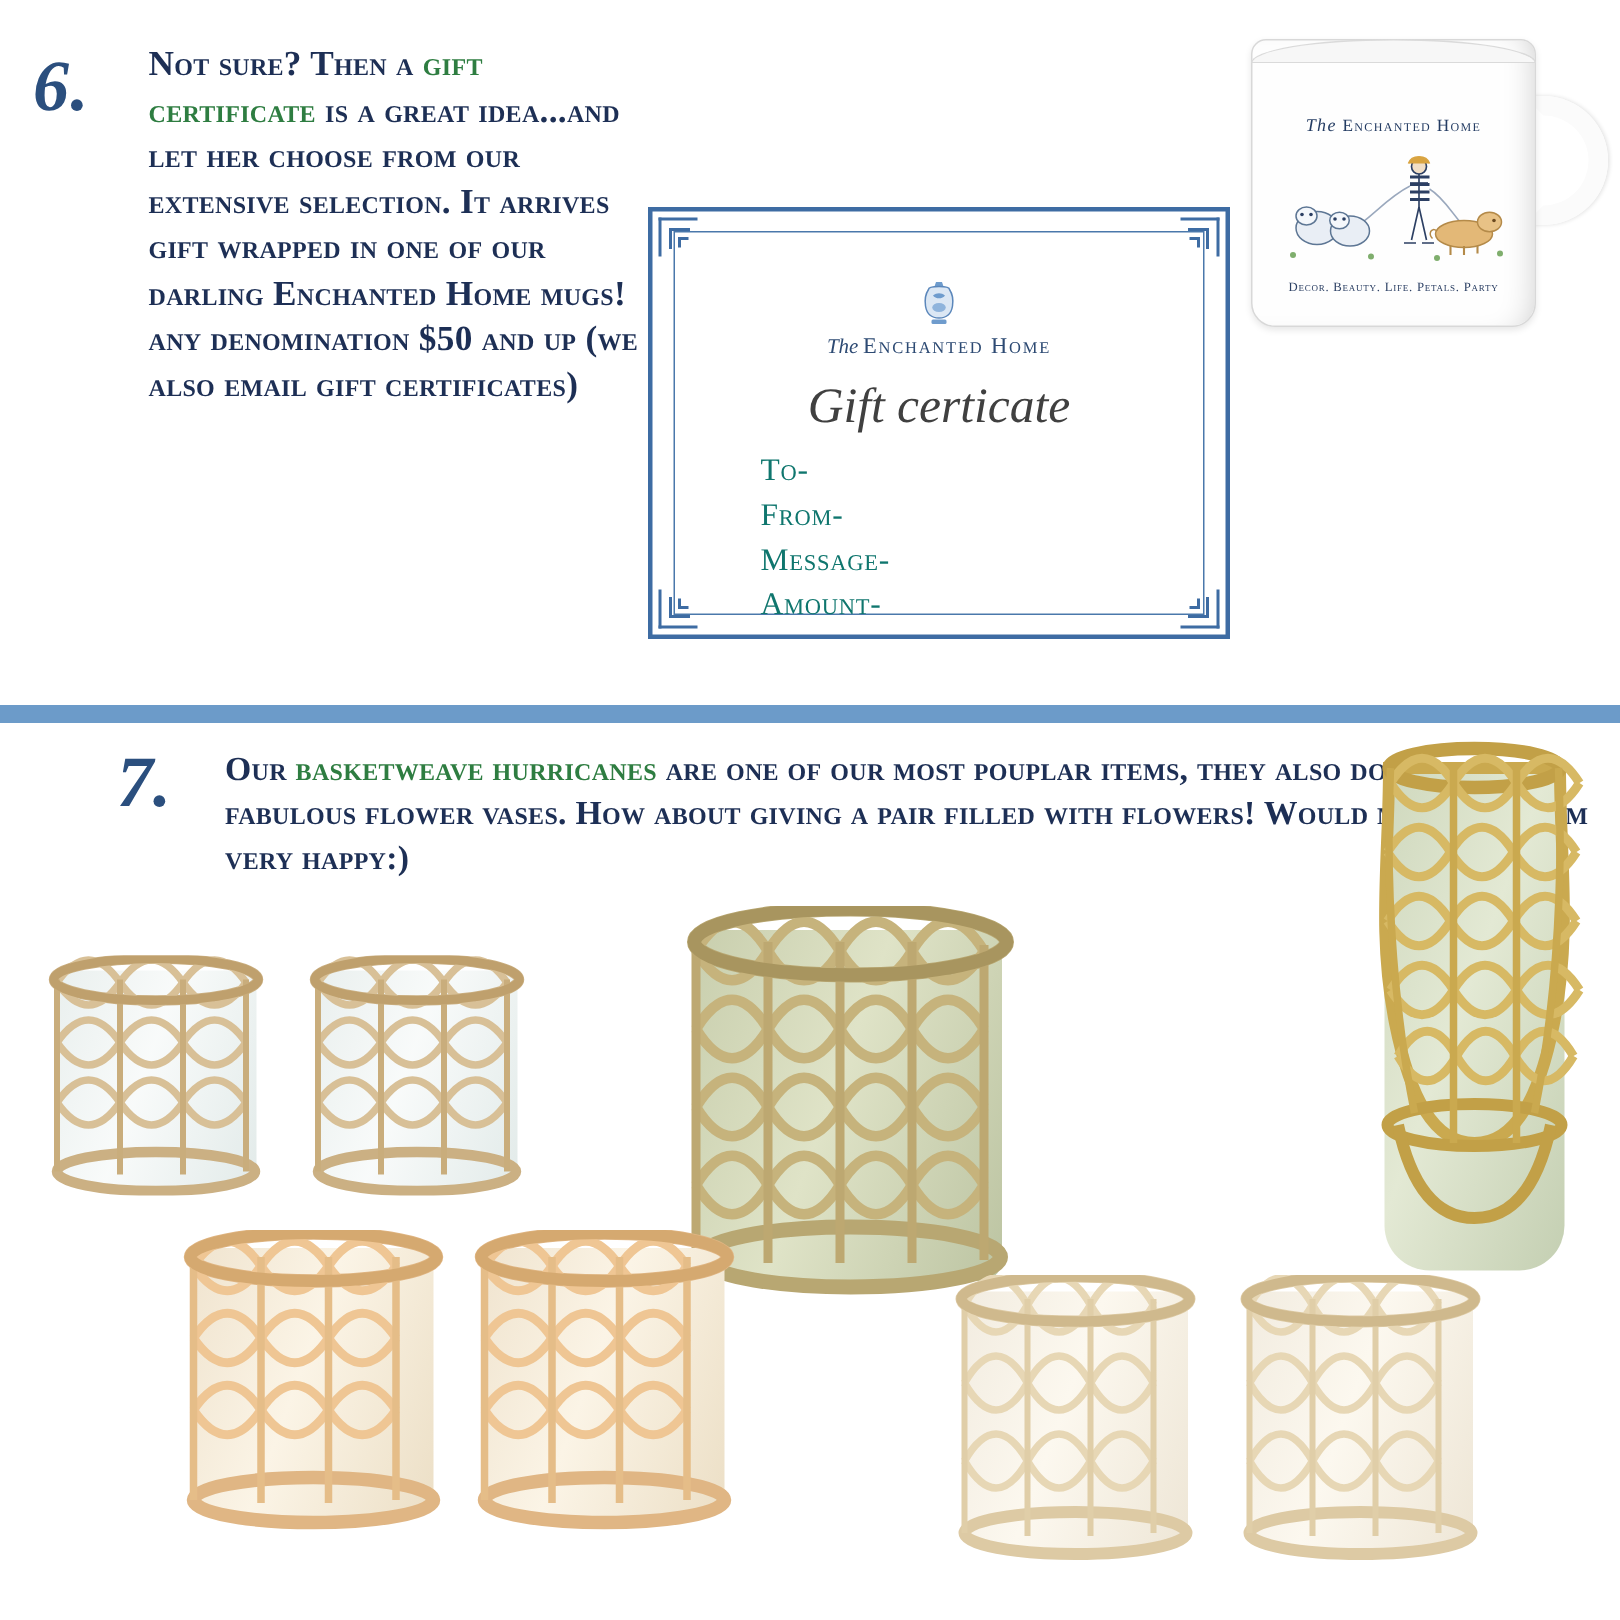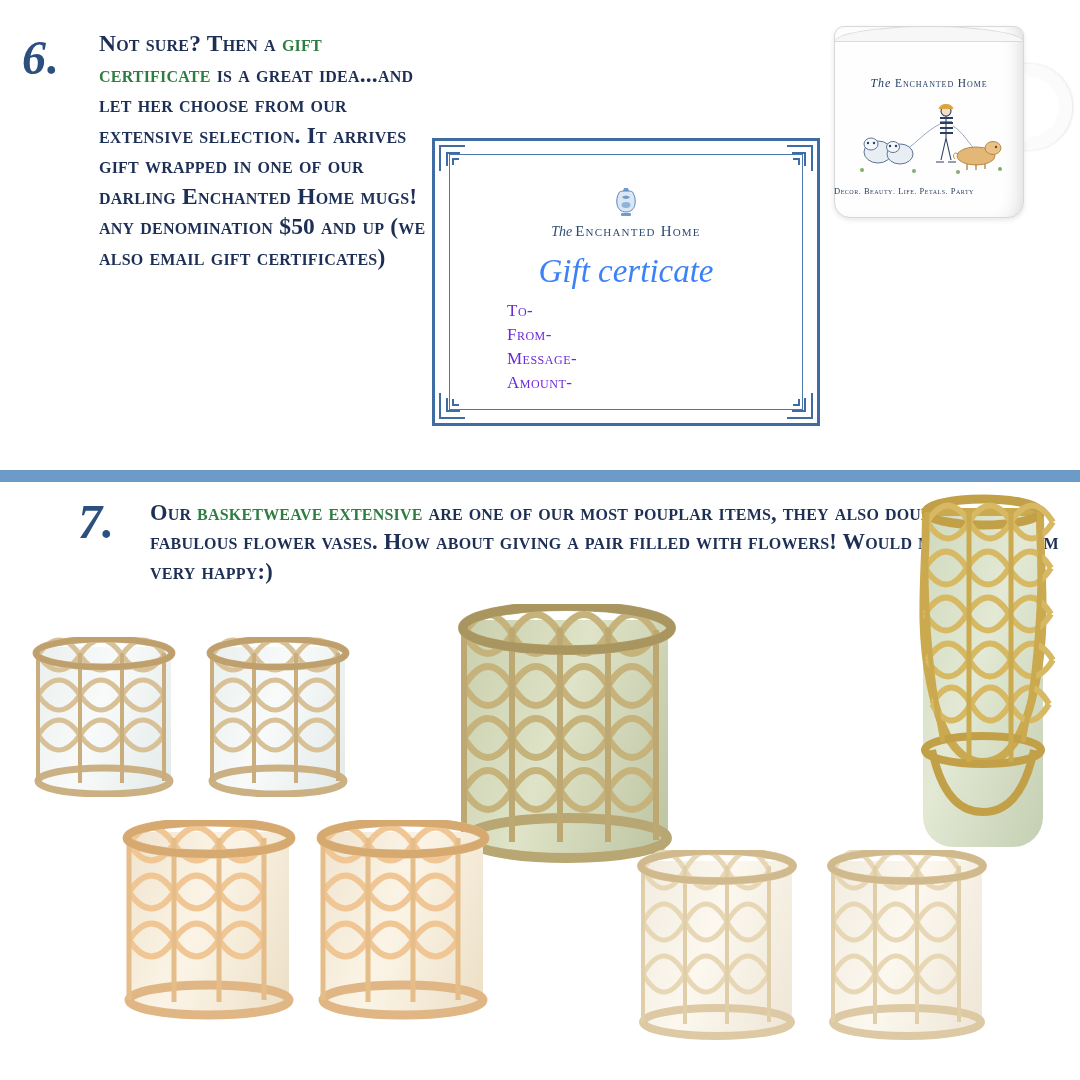--- a/index.html
+++ b/index.html
@@ -72,26 +72,26 @@
   }
   #gc-brand .the {
     font-style:italic; font-variant:normal; font-size:14px;
     letter-spacing:0; margin-right:3px;
   }
   #gc-title {
     position:absolute; left:0; right:0; top:112px;
     text-align:center;
     font-family:"Liberation Serif", serif;
     font-style:italic;
-    font-size:33px; color:#3b82f6;
+    font-size:33px; color:#404040;
   }
   #gc-fields {
     position:absolute; left:72px; top:158px;
     font-family:"Liberation Serif", serif;
-    font-size:17px; color:#6d28d9;
+    font-size:21px; color:#0f766e;
     font-variant:small-caps;
     line-height:1.42;
     letter-spacing:0.5px;
   }
 
   
   #mug { position:absolute; left:820px; top:18px; width:250px; height:215px; }
   #mug-body {
     position:absolute; left:14px; top:8px; width:190px; height:192px;
     background:#fefefe;
@@ -115,20 +115,21 @@
     position:absolute; left:14px; top:58px; width:190px;
     text-align:center;
     font-family:"Liberation Serif", serif;
     font-size:11.5px; color:#243c63;
     font-variant:small-caps; letter-spacing:.9px;
   }
   #mug-brand .the { font-style:italic; font-variant:normal; font-size:12px; }
   #mug-art { position:absolute; left:34px; top:78px; width:150px; height:82px; }
   #mug-tag {
     position:absolute; left:14px; top:168px; width:190px;
+    text-align:center;
     font-family:"Liberation Serif", serif;
     font-size:8.5px; color:#2b3f63; letter-spacing:.5px;
     font-variant:small-caps;
   }
 
   
   #divider {
     position:absolute; left:0; top:470px; width:1080px; height:12px;
     background:#6c9bc9;
   }
@@ -291,21 +292,21 @@
   </div>
 </div>
 
 <div id="divider"></div>
 
 <div id="section-7">
 
   <div id="num-7">7.</div>
 
   <div id="copy-7">
-    <span>Our </span><span class="green">basketweave extensive</span><span> are one of our most pouplar items, they also double as fabulous flower vases. How about giving a pair filled with flowers! Would make any mom very happy:)</span>
+    <span>Our </span><span class="green">basketweave hurricanes</span><span> are one of our most pouplar items, they also double as fabulous flower vases. How about giving a pair filled with flowers! Would make any mom very happy:)</span>
   </div>
 
   <div class="basket" style="left:28px; top:155px; width:152px; height:160px;">
     <div class="glass"></div>
     <svg class="weave" viewBox="0 0 152 160" preserveAspectRatio="none">
       <ellipse cx="76" cy="16" rx="68" ry="14" fill="none" stroke="#cbb083" stroke-width="7"></ellipse>
       <ellipse cx="76" cy="144" rx="66" ry="13" fill="none" stroke="#cbb083" stroke-width="7"></ellipse>
       <g stroke="#d8c097" stroke-width="5" fill="none">
         <path d="M10 18c14 20 28 20 42 0s28-20 42 0 28 20 42 0"></path>
         <path d="M10 58c14 20 28 20 42 0s28-20 42 0 28 20 42 0"></path>

